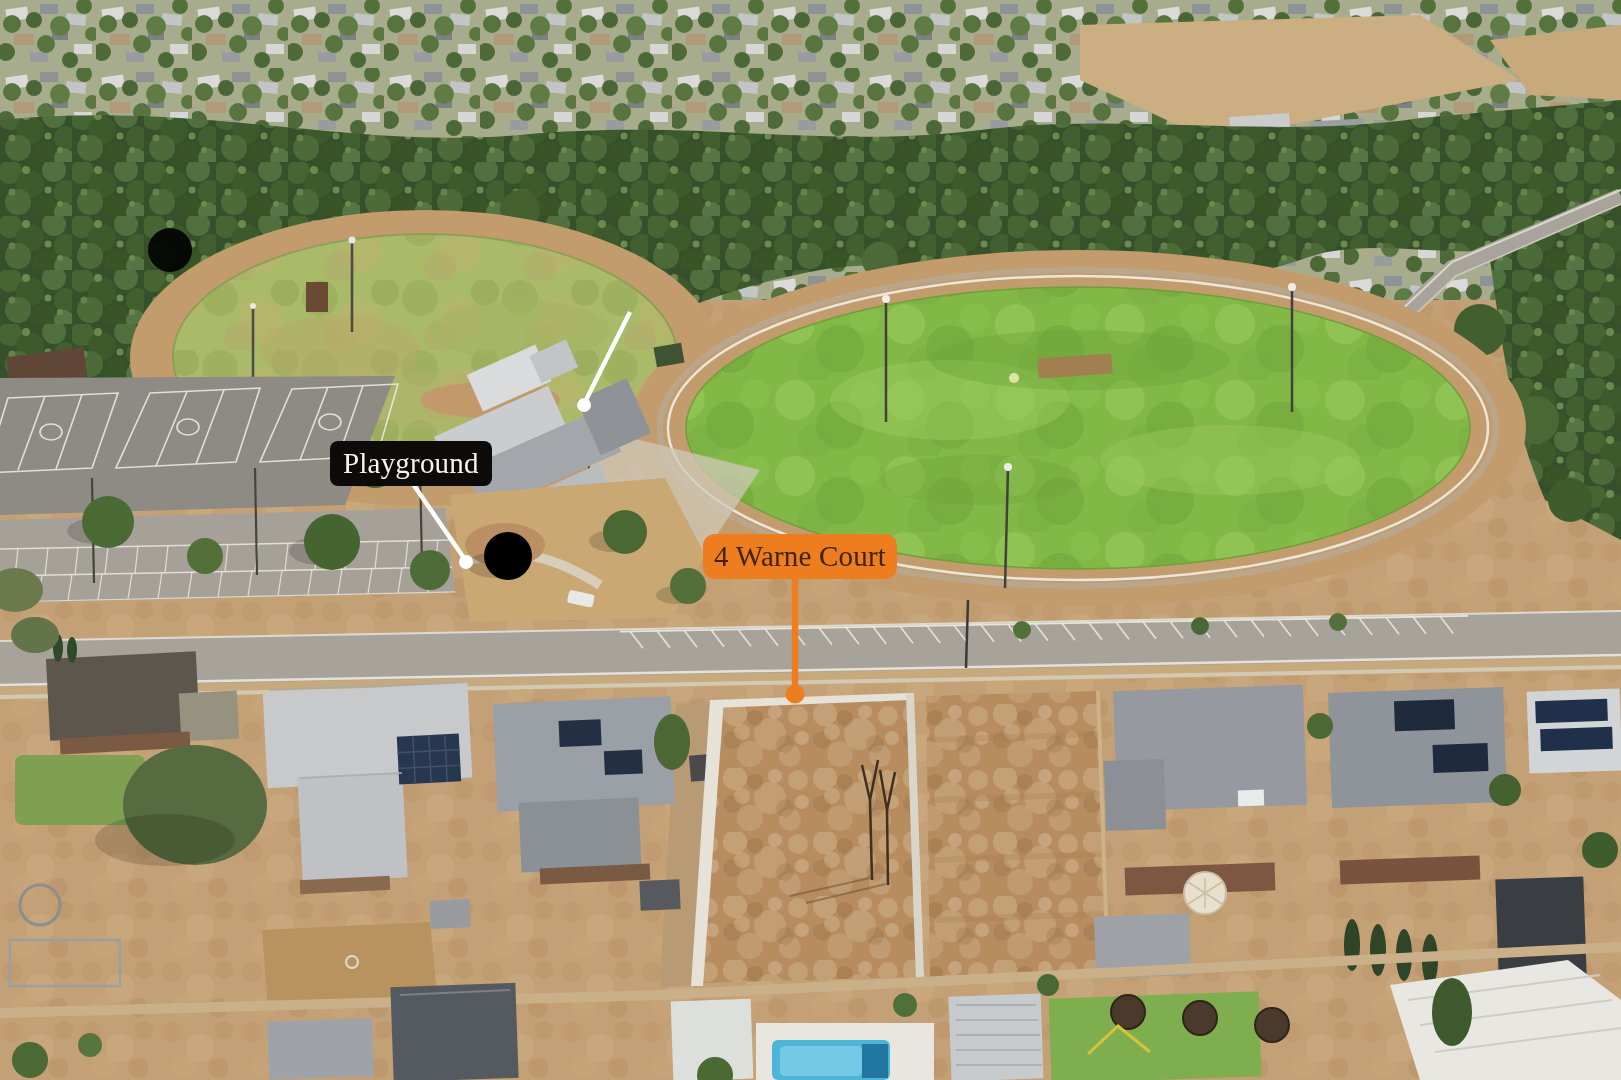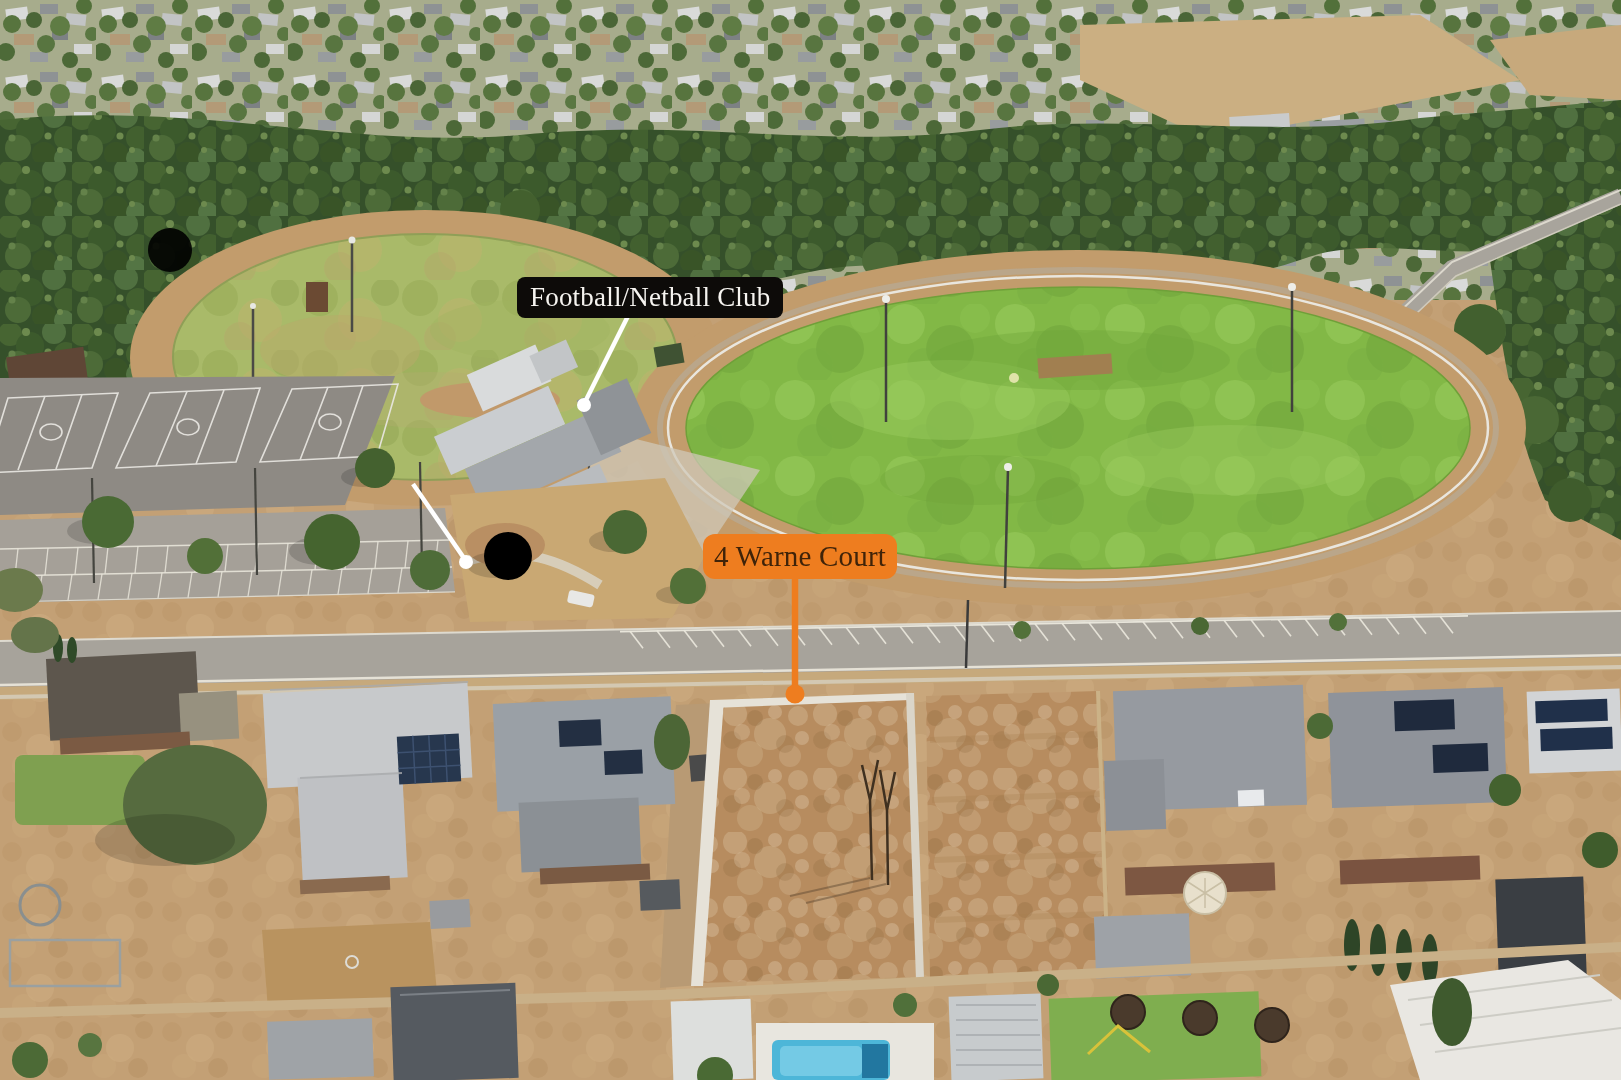--- a/index.html
+++ b/index.html
@@ -436,16 +436,16 @@
   <g>
     <line x1="630" y1="312" x2="584" y2="404" style="stroke:var(--leader-white,#fff)" stroke-width="4.5"></line>
     <circle cx="584" cy="405" r="7" style="fill:var(--leader-white,#fff)"></circle>
     <line x1="413" y1="484" x2="466" y2="561" style="stroke:var(--leader-white,#fff)" stroke-width="4.5"></line>
     <circle cx="466" cy="562" r="7" style="fill:var(--leader-white,#fff)"></circle>
     <line x1="795" y1="576" x2="795" y2="690" style="stroke:var(--accent-orange,#EE7D1F)" stroke-width="6.5"></line>
     <circle cx="795" cy="694" r="9.5" style="fill:var(--accent-orange,#EE7D1F)"></circle>
   </g>
 </svg>
 
-<div class="label label-dark lbl-club">Football/Netball Club</div>
+<div class="label label-dark pg lbl-playground">Playground</div>
 <div class="label label-orange lbl-property">4 Warne Court</div>
 
 </div>
 
 </body></html>

